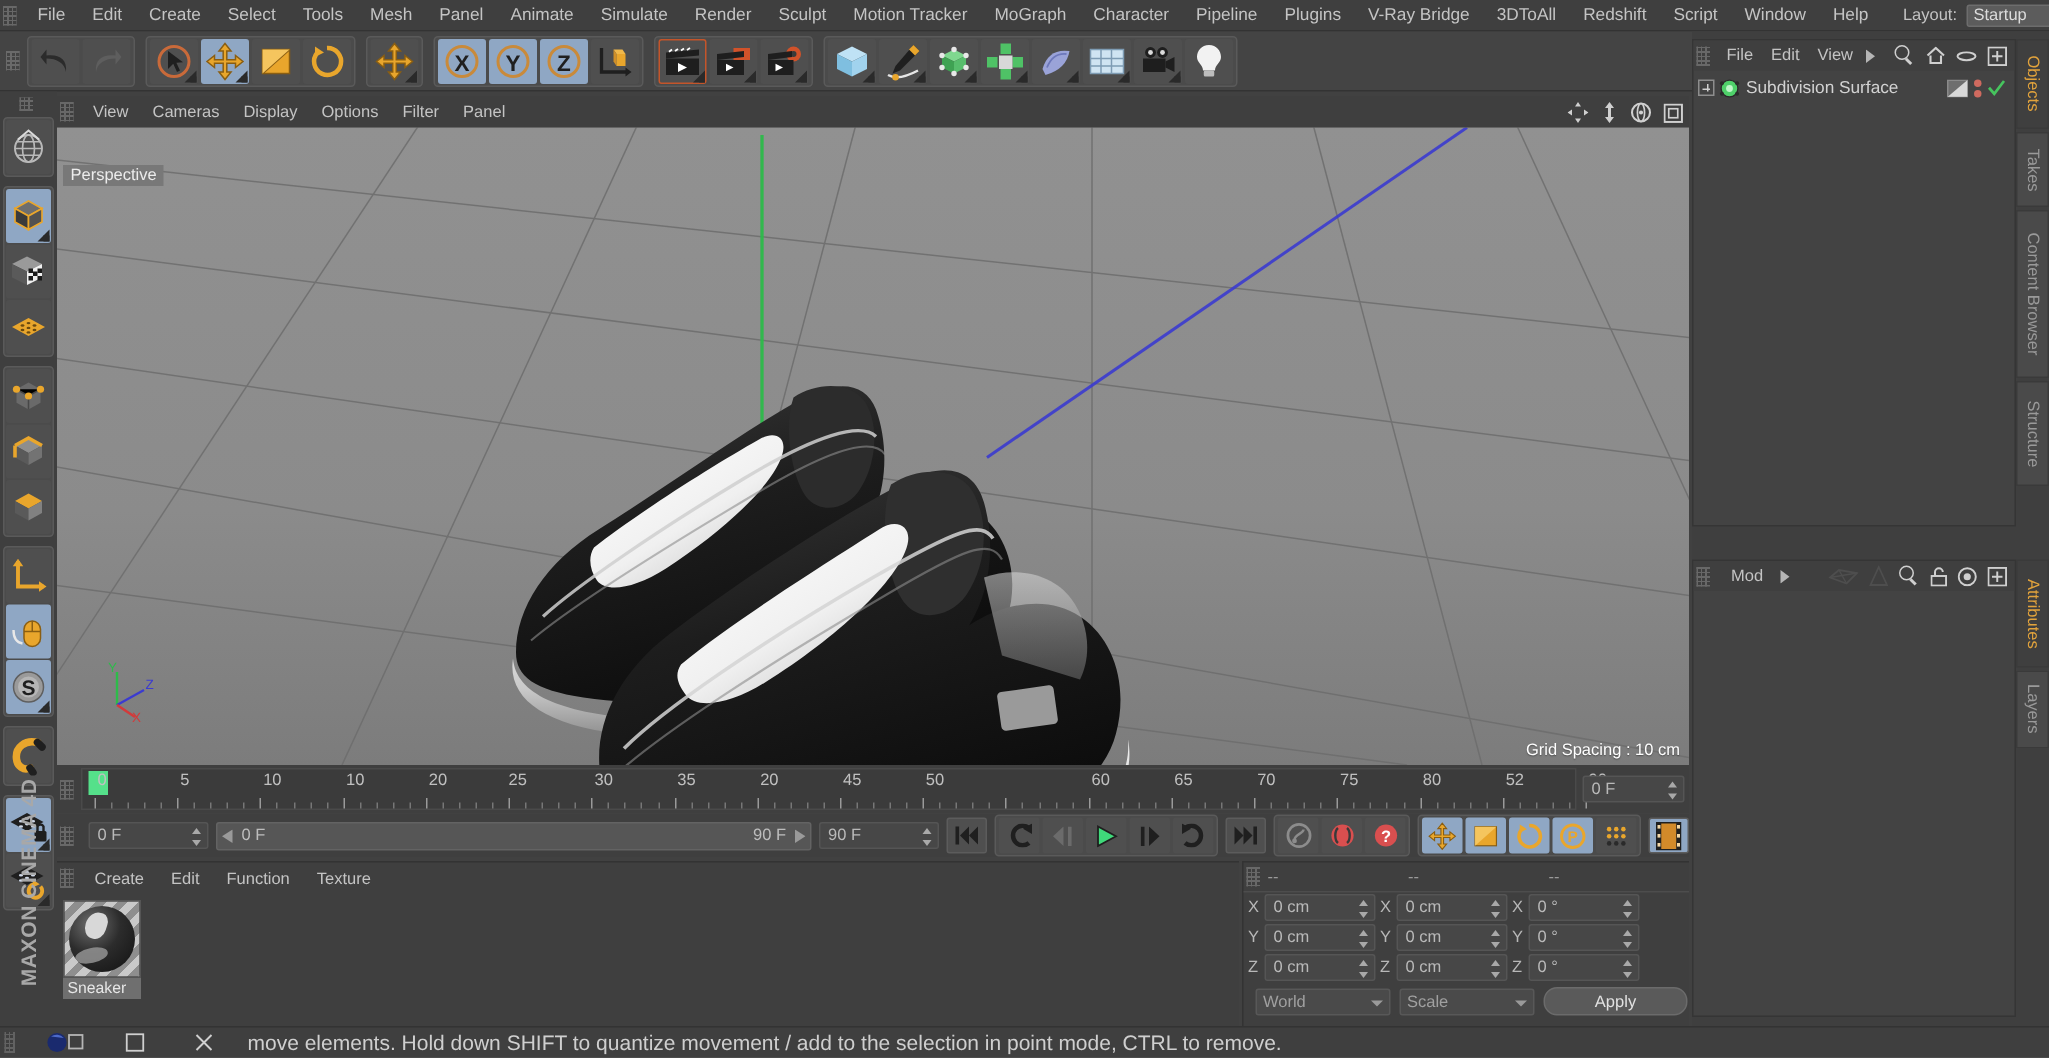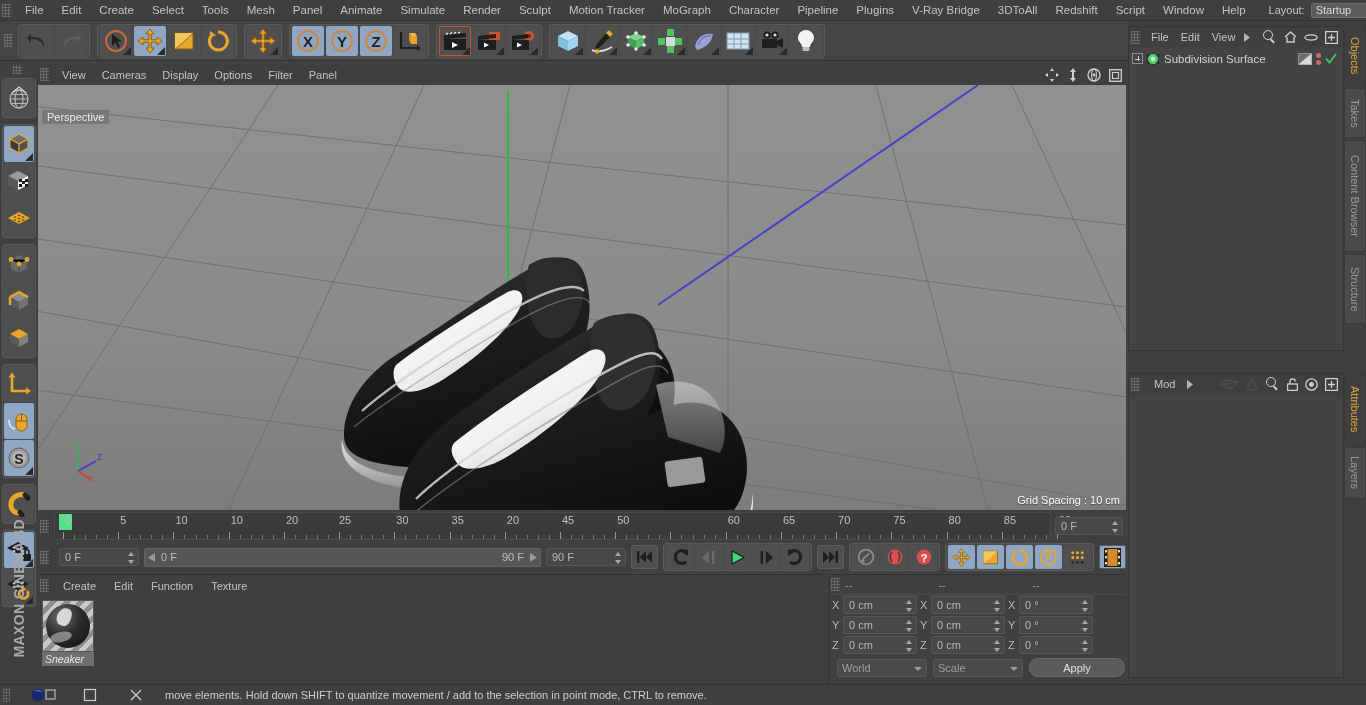--- a/index.html
+++ b/index.html
@@ -167,21 +167,21 @@
   .pgroup { display: flex; background: #4b4b4b; border: 1px solid #5a5a5a; border-radius: 3px; padding: 1px; }
   .pgroup .pbtn { border: none; margin: 0 1px; }
   .pbtn.active { background: #8fa7c4; }
 
   
   #matman {
     position: absolute; top: 574px; left: 38px; width: 788px; height: 110px;
     background: #3f3f3f; border-top: 1px solid #333;
   }
   #mat-menu { height: 21px; display: flex; align-items: center; }
-  #mat-body { padding: 4px 0 0 4px; display: flex; gap: 6px; font-style: italic; }
+  #mat-body { padding: 4px 0 0 4px; display: flex; gap: 6px; }
   .mat-swatch { width: 52px; }
   .mat-thumb {
     width: 52px; height: 52px;
     background-image: repeating-linear-gradient(135deg,#c9c9c9 0 5px,#8e8e8e 5px 10px);
     display: flex; align-items: center; justify-content: center; border: 1px solid #555;
   }
   .mat-ball {
     width: 44px; height: 44px; border-radius: 50%;
     background: radial-gradient(circle at 34% 28%, #6e6e6e 0%, #2c2c2c 45%, #111 100%);
     position: relative; overflow: hidden;
@@ -256,21 +256,21 @@
   .vtab span { writing-mode: vertical-rl; font-size: 11px; white-space: nowrap; padding: 4px 0; }
   .vtab.active { background: #3f3f3f; color: #e2a33c; }
 
   
   #statusbar {
     position: absolute; bottom: 0; left: 0; width: 1366px; height: 21px;
     background: #3f3f3f; display: flex; align-items: center; border-top: 1px solid #333;
   }
   #win-ctl { display: flex; align-items: center; gap: 0; width: 152px; padding-left: 8px; }
   #win-ctl .wb { width: 46px; height: 20px; display: flex; align-items: center; justify-content: center; }
-  #status-text { color: #cfcfcf; font-size: 11px; white-space: nowrap; overflow: hidden; text-align: center; }
+  #status-text { color: #cfcfcf; font-size: 14px; white-space: nowrap; overflow: hidden; text-align: center; }
   .taskgrip { width: 7px; height: 14px;
     background-image: repeating-linear-gradient(0deg,#7a7a7a 0 1px,transparent 1px 3px),
                       repeating-linear-gradient(90deg,#7a7a7a 0 1px,transparent 1px 3px);
     opacity:.6; margin: 0 3px; }
 </style>
 </head>
 <body>
 
 <div id="app">
 
@@ -796,21 +796,21 @@
         <div class="tick-label" style="left: 672.667px;">60</div>
         <div class="tick-major" style="left: 670.667px;"></div>
         <div class="tick-label" style="left: 727.889px;">65</div>
         <div class="tick-major" style="left: 725.889px;"></div>
         <div class="tick-label" style="left: 783.111px;">70</div>
         <div class="tick-major" style="left: 781.111px;"></div>
         <div class="tick-label" style="left: 838.333px;">75</div>
         <div class="tick-major" style="left: 836.333px;"></div>
         <div class="tick-label" style="left: 893.556px;">80</div>
         <div class="tick-major" style="left: 891.556px;"></div>
-        <div class="tick-label" style="left: 948.778px;">85</div>
+        <div class="tick-label" style="left: 948.778px;">52</div>
         <div class="tick-major" style="left: 946.778px;"></div>
         <div class="tick-label" style="left: 1004px;">90</div>
         <div class="tick-major" style="left: 1002px;"></div>
         <div class="tick-minor" style="left: 19.0444px;"></div>
         <div class="tick-minor" style="left: 30.0889px;"></div>
         <div class="tick-minor" style="left: 41.1333px;"></div>
         <div class="tick-minor" style="left: 52.1778px;"></div>
         <div class="tick-minor" style="left: 74.2667px;"></div>
         <div class="tick-minor" style="left: 85.3111px;"></div>
         <div class="tick-minor" style="left: 96.3556px;"></div>

